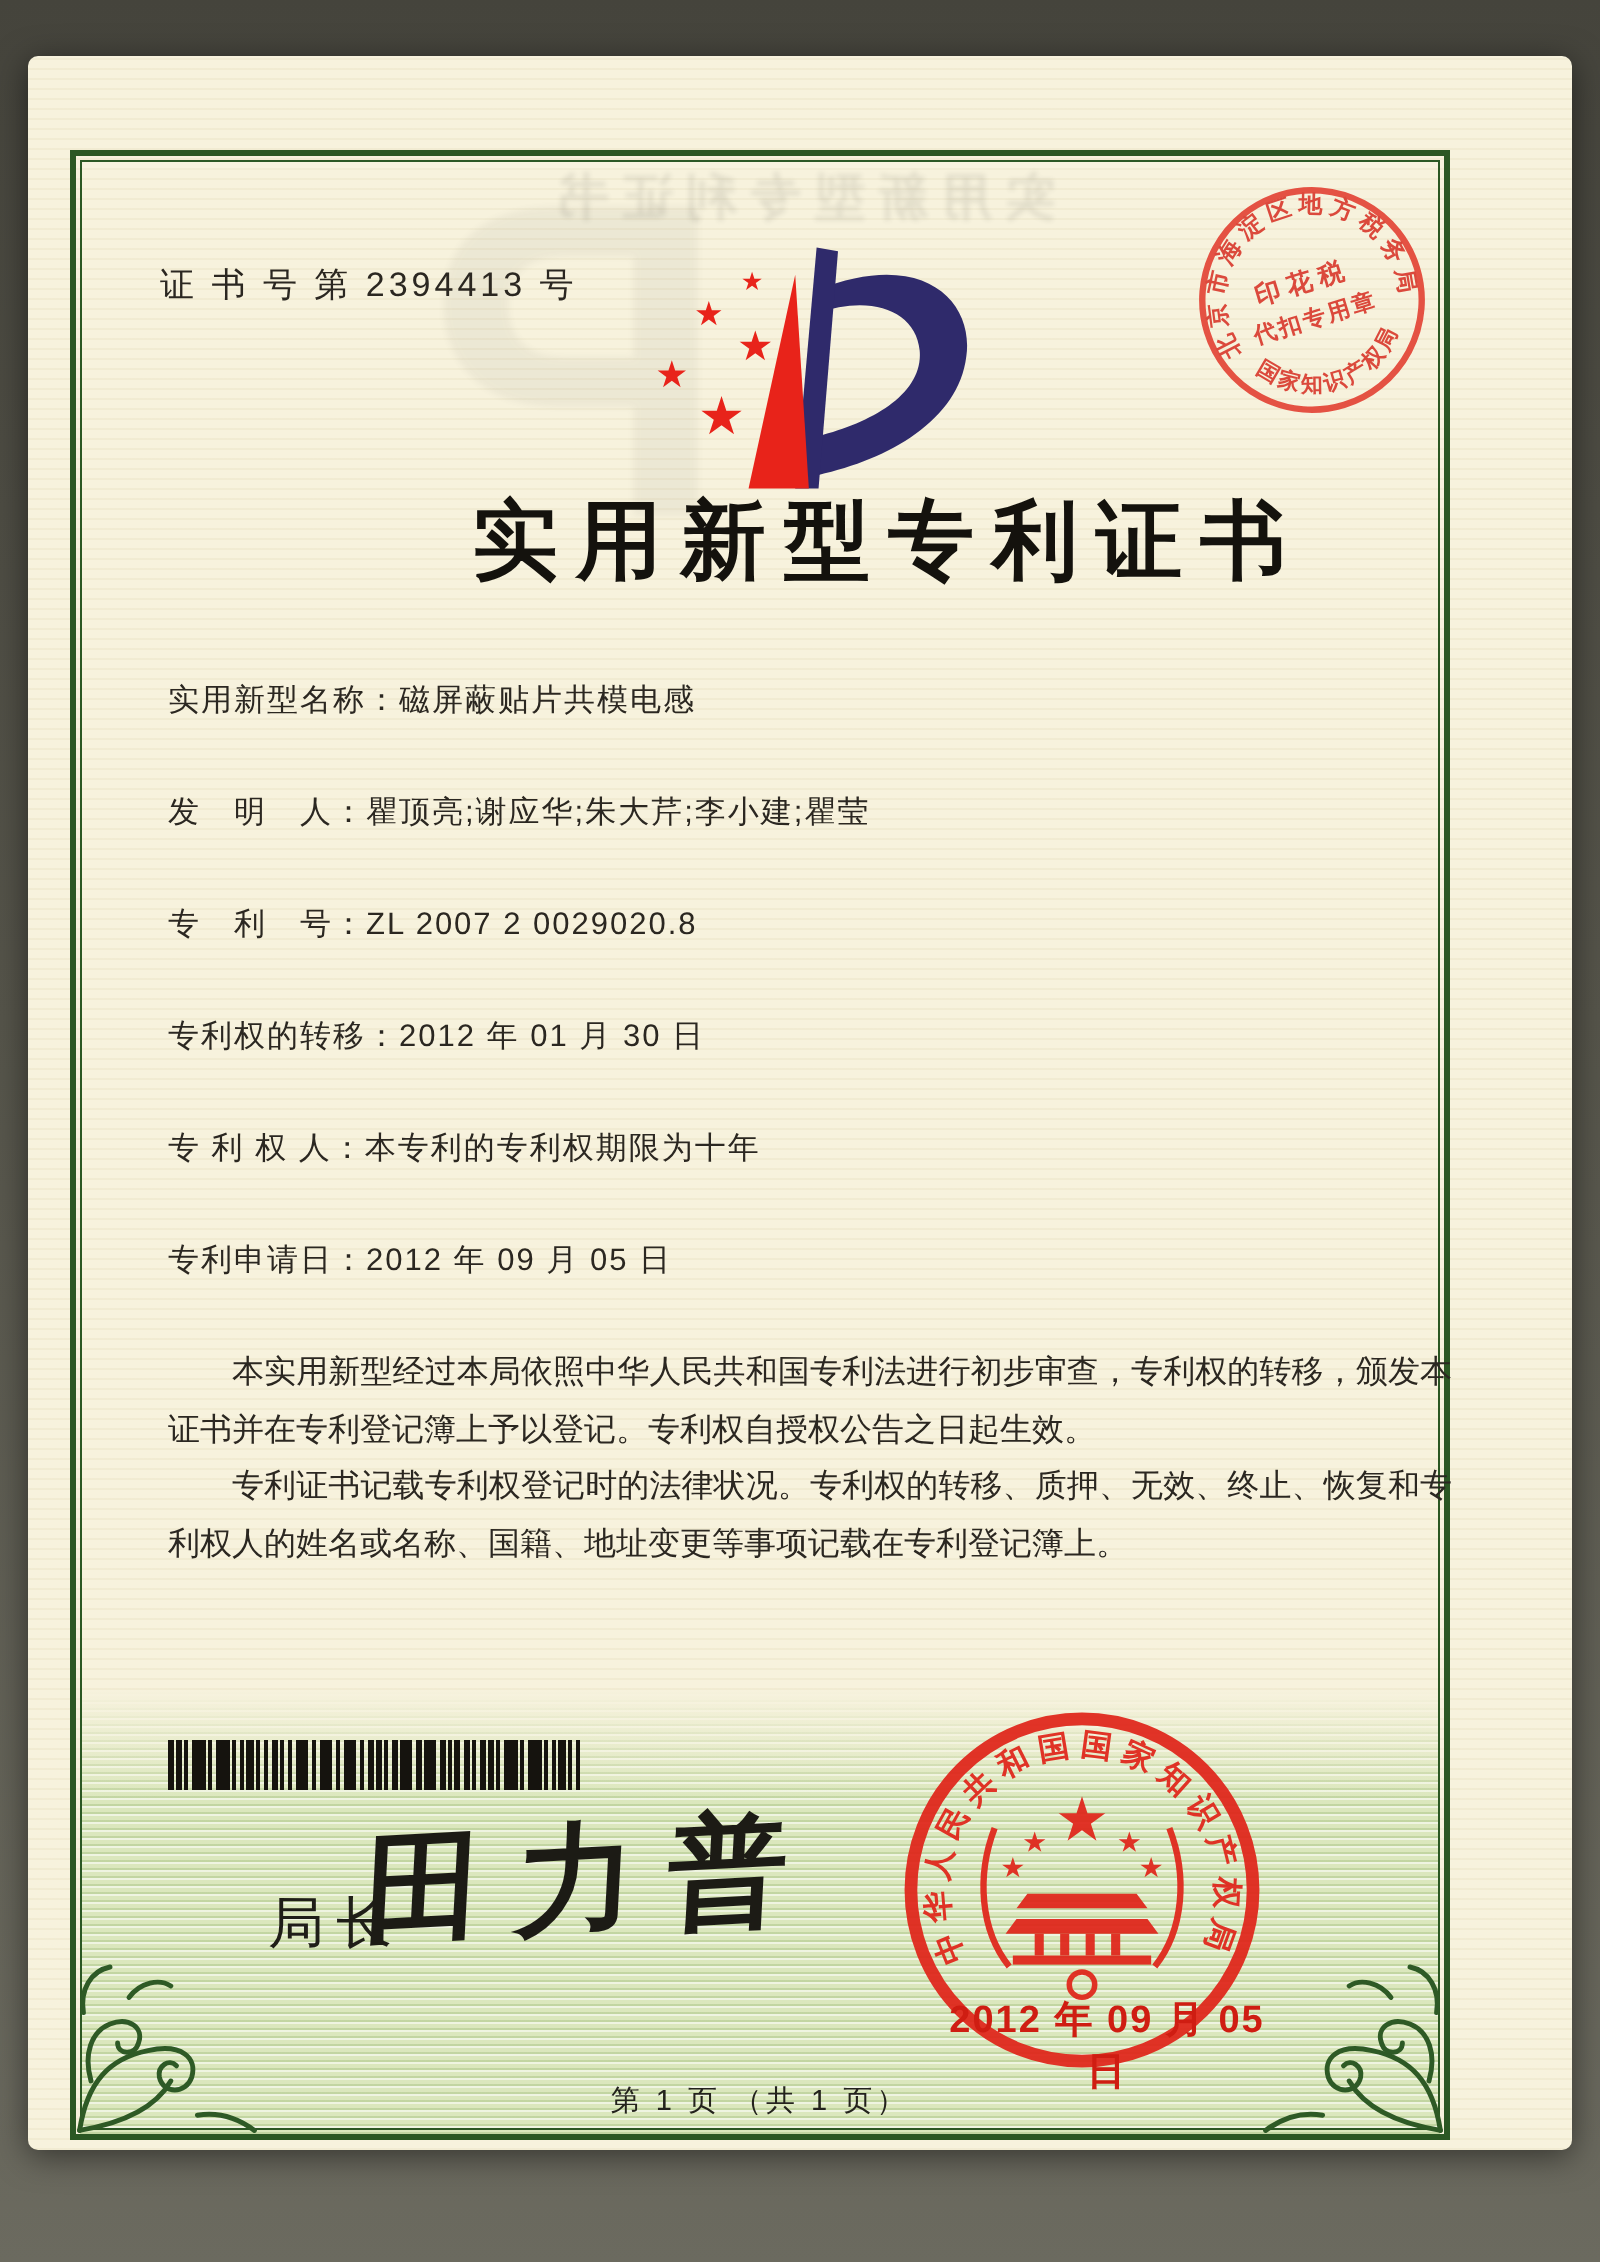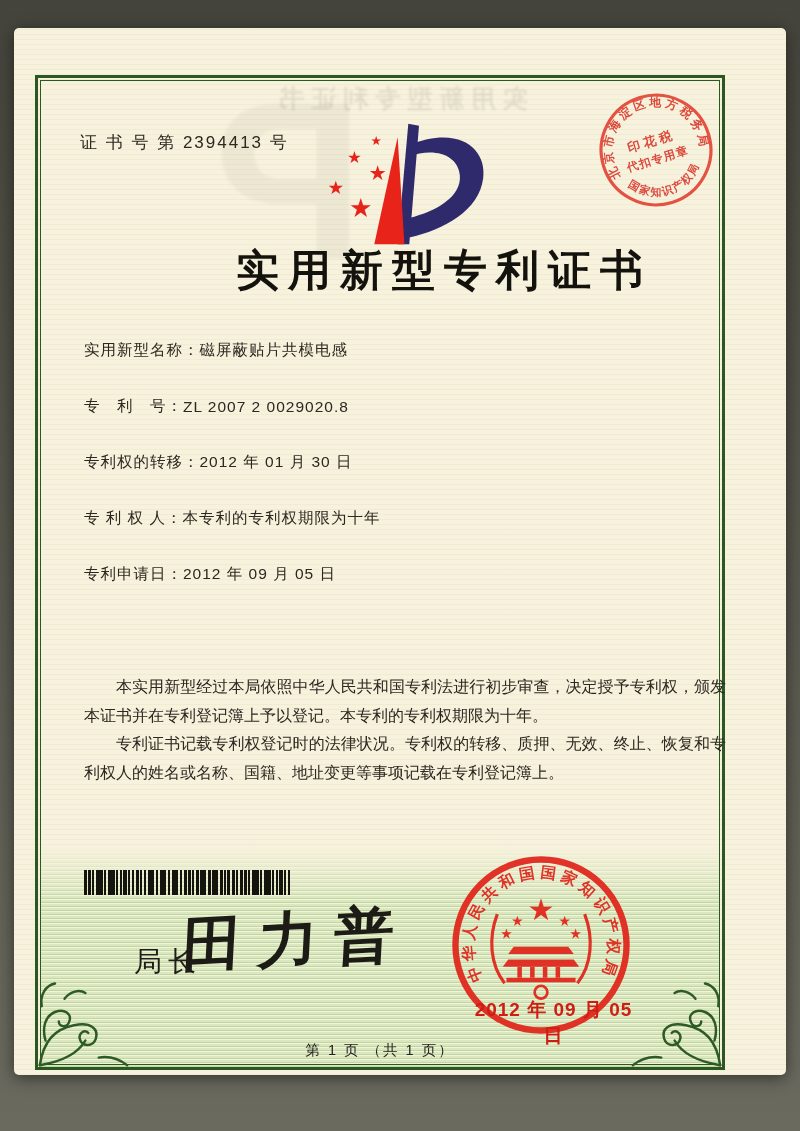--- a/index.html
+++ b/index.html
@@ -101,39 +101,43 @@
     </svg>
 
     <div class="abs title">实用新型专利证书</div>
 
     <div class="abs fields">
       <div class="frow">
         <span class="flabel">实用新型名称：</span>
         <span class="fvalue">磁屏蔽贴片共模电感</span>
       </div>
       <div class="frow">
+        <span class="flabel">发　明　人：</span>
+        <span class="fvalue">瞿顶亮;谢应华;朱大芹;李小建;瞿莹</span>
+      </div>
+      <div class="frow">
         <span class="flabel">专　利　号：</span>
         <span class="fvalue">ZL 2007 2 0029020.8</span>
       </div>
       <div class="frow">
         <span class="flabel">专利权的转移：</span>
         <span class="fvalue">2012 年 01 月 30 日</span>
       </div>
       <div class="frow">
         <span class="flabel">专 利 权 人：</span>
         <span class="fvalue">本专利的专利权期限为十年</span>
       </div>
       <div class="frow">
         <span class="flabel">专利申请日：</span>
         <span class="fvalue">2012 年 09 月 05 日</span>
       </div>
     </div>
 
     <div class="abs paras">
-      <p>本实用新型经过本局依照中华人民共和国专利法进行初步审查，决定授予专利权，颁发本证书并在专利登记簿上予以登记。本专利的专利权期限为十年。</p>
+      <p>本实用新型经过本局依照中华人民共和国专利法进行初步审查，专利权的转移，颁发本证书并在专利登记簿上予以登记。专利权自授权公告之日起生效。</p>
       <p>专利证书记载专利权登记时的法律状况。专利权的转移、质押、无效、终止、恢复和专利权人的姓名或名称、国籍、地址变更等事项记载在专利登记簿上。</p>
     </div>
 
     <div class="abs barcode"></div>
 
     <div class="abs sig-title">局长</div>
     <div class="abs sig-name">田力普</div>
 
     <svg class="abs seal-svg" viewBox="0 0 200 200">
       <defs>

